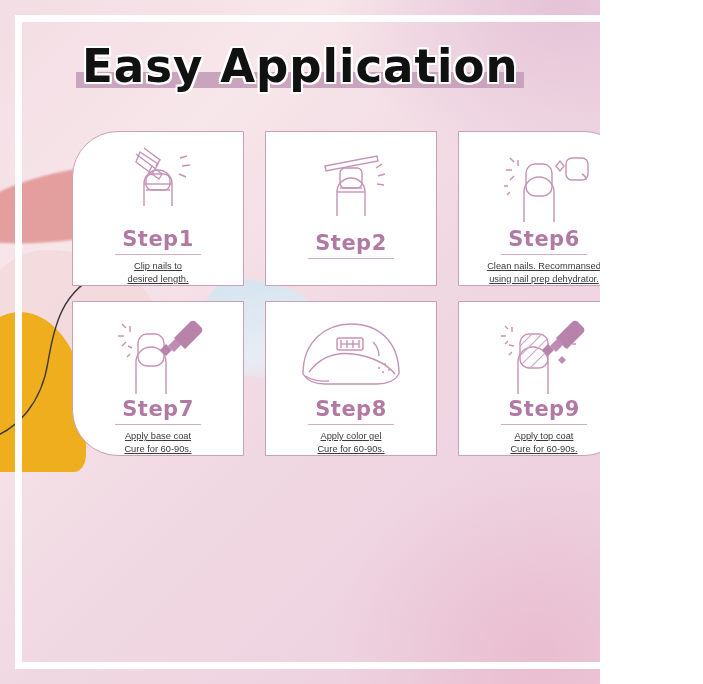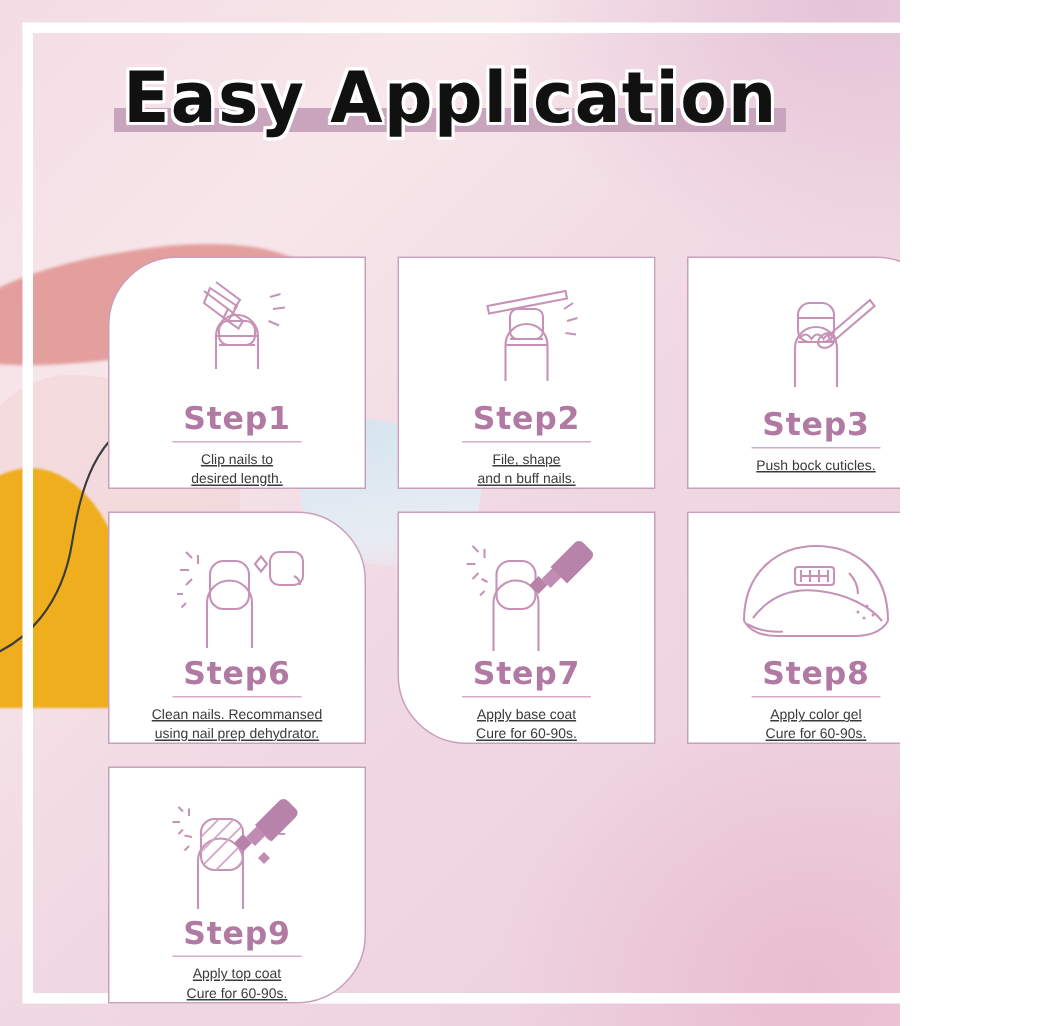--- a/index.html
+++ b/index.html
@@ -116,21 +116,20 @@
 
   
   .grid {
     position: absolute;
     left: 72px; top: 131px;
     width: 558px;
     display: grid;
     grid-template-columns: repeat(3, 172px);
     grid-template-rows: 155px 155px 158px;
     gap: 15px 21px;
-    margin-top: 40px;
   }
 
   .card {
     background: #ffffff;
     border: 1.4px solid #c9a0bb;
     position: relative;
     display: flex;
     flex-direction: column;
     align-items: center;
     padding-top: 10px;
@@ -227,39 +226,22 @@
           <path d="M34 70 v-24 a14 14 0 0 1 28 0 v24"></path>
           <path d="M34 46 h28"></path>
           <rect x="37" y="22" width="22" height="20" rx="5"></rect>
           <path d="M37 42 h22"></path>
           <path d="M22 20 L74 10 l1 5 L23 25 z"></path>
           <path d="M73 22 l6 -4 M75 30 l7 -2 M74 38 l7 1"></path>
         </svg>
       </div>
       <div class="step-label">Step2</div>
       <div class="step-rule"></div>
-      <div class="step-desc">File, shape<br>and n buff nails.</div>
-    </div>
-
-    <div class="card r-tr">
-      <div class="icon-box">
-        <svg width="96" height="84" viewBox="0 0 96 84" fill="none" stroke="#c693b6" stroke-width="1.4">
-          <path d="M34 72 v-26 a14 14 0 0 1 28 0 v26"></path>
-          <rect x="36" y="16" width="24" height="26" rx="8"></rect>
-          <path d="M36 26 h24"></path>
-          <path d="M37 40 q4 -6 8 0 q4 -6 8 0 q4 -6 7 0"></path>
-          <path d="M36 42 h24"></path>
-          <path d="M56 38 L84 14 l3 4 L59 42 z"></path>
-          <ellipse cx="55" cy="41" rx="6" ry="4.5" transform="rotate(-30 55 41)"></ellipse>
-        </svg>
-      </div>
-      <div class="step-label">Step3</div>
-      <div class="step-rule"></div>
-      <div class="step-desc">Push bock cuticles.</div>
-    </div>
+    </div>
+
 
 
 
     <div class="card r-tr">
       <div class="icon-box">
         <svg width="104" height="84" viewBox="0 0 104 84" fill="none" stroke="#c693b6" stroke-width="1.4">
           <path d="M32 78 v-30 a15 15 0 0 1 30 0 v30"></path>
           <rect x="34" y="20" width="26" height="32" rx="9"></rect>
           <path d="M26 22 v-6 M20 26 h-6 M22 18 l-4 -4 M22 32 l-4 4"></path>
           <path d="M16 42 l-4 0 M18 48 l-3 3"></path>

